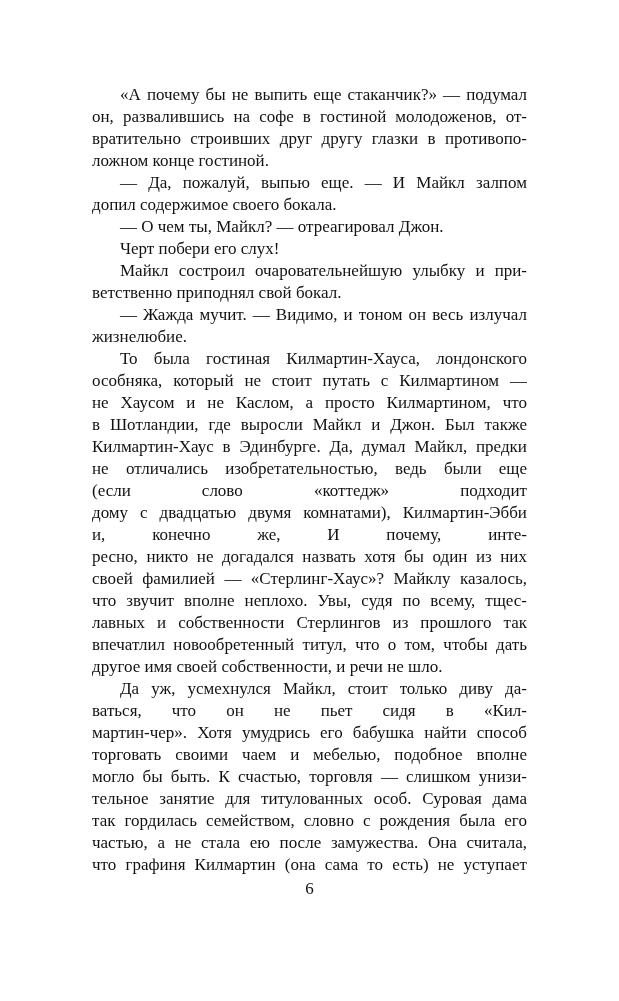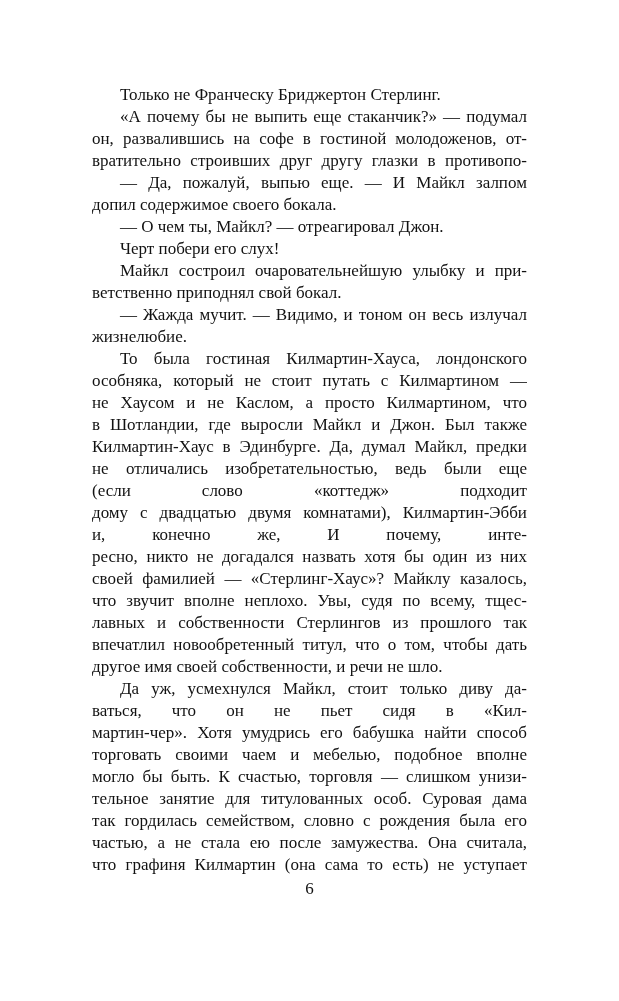--- a/index.html
+++ b/index.html
@@ -49,23 +49,20 @@
     line-height: 22px;
     color: #121212;
   }
 </style>
 </head>
 <body>
 
 <div class="book-page">
   <div class="text-block">
       <div class="paragraph">
-        <div class="line first">Только не Франческу Бриджертон Стерлинг.</div>
-      </div>
-      <div class="paragraph">
         <div class="line first j">
           <span>«А</span>
           <span>почему</span>
           <span>бы</span>
           <span>не</span>
           <span>выпить</span>
           <span>еще</span>
           <span>стаканчик?»</span>
           <span>—</span>
           <span>подумал</span>
@@ -82,20 +79,21 @@
         </div>
         <div class="line j">
           <span>вратительно</span>
           <span>строивших</span>
           <span>друг</span>
           <span>другу</span>
           <span>глазки</span>
           <span>в</span>
           <span>противопо-</span>
         </div>
+        <div class="line">ложном конце гостиной.</div>
       </div>
       <div class="paragraph">
         <div class="line first j">
           <span>—</span>
           <span>Да,</span>
           <span>пожалуй,</span>
           <span>выпью</span>
           <span>еще.</span>
           <span>—</span>
           <span>И</span>

